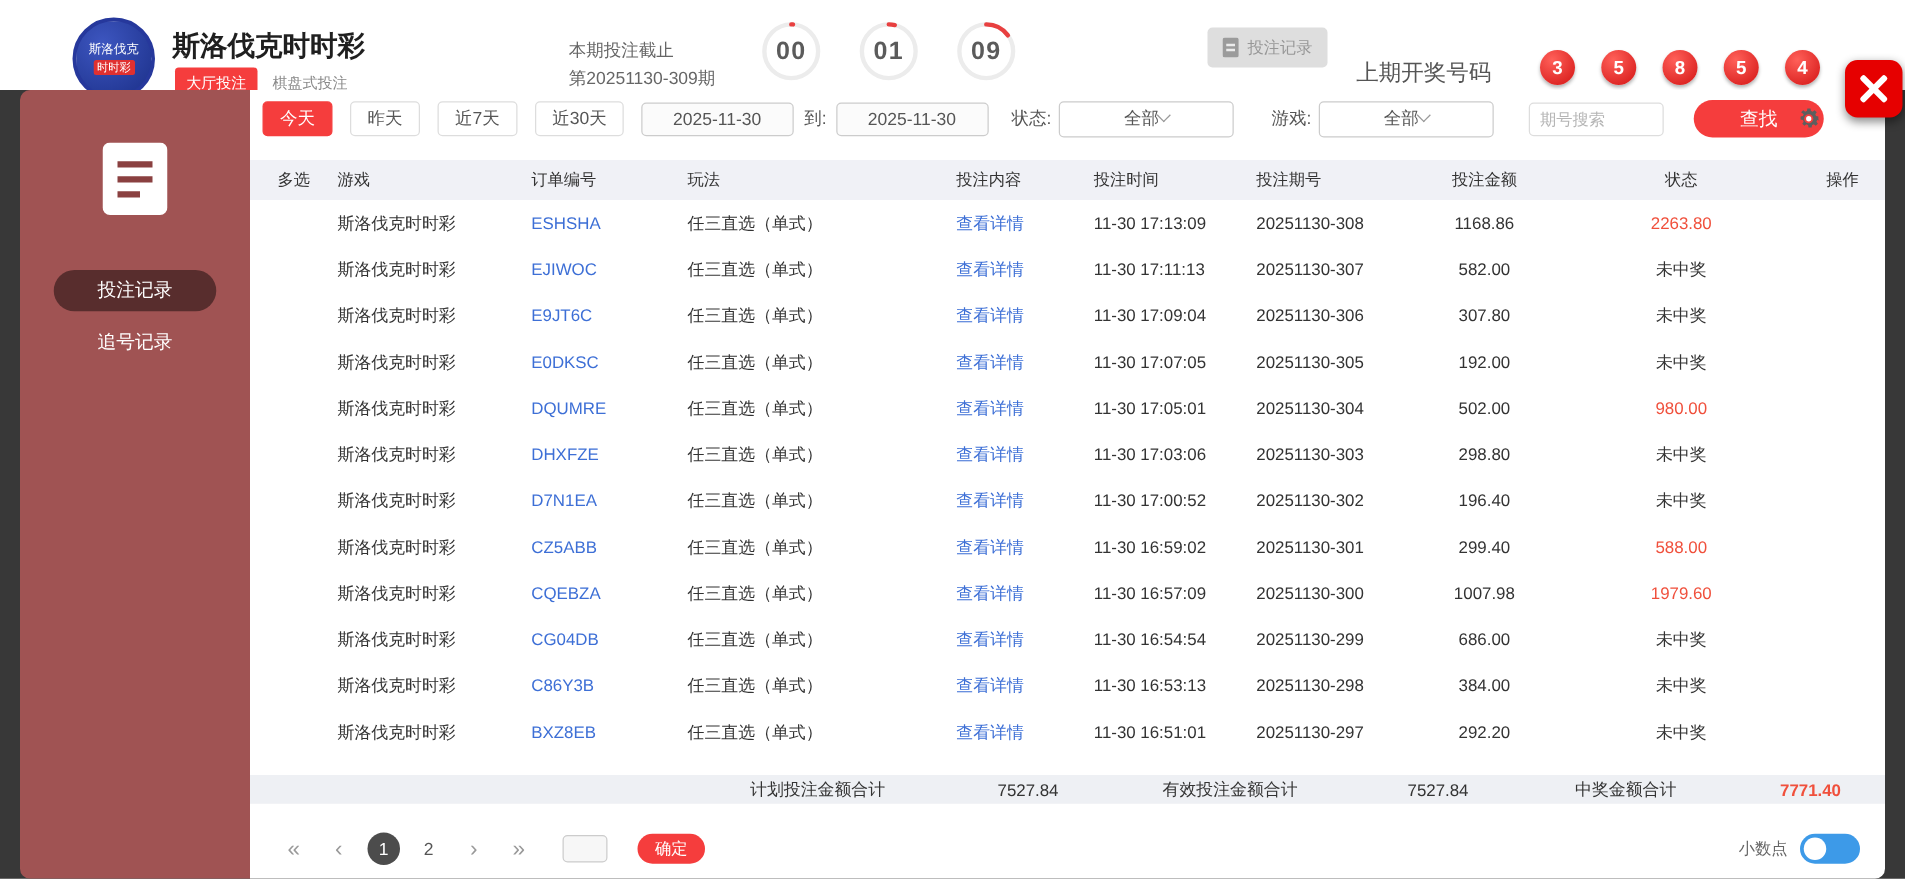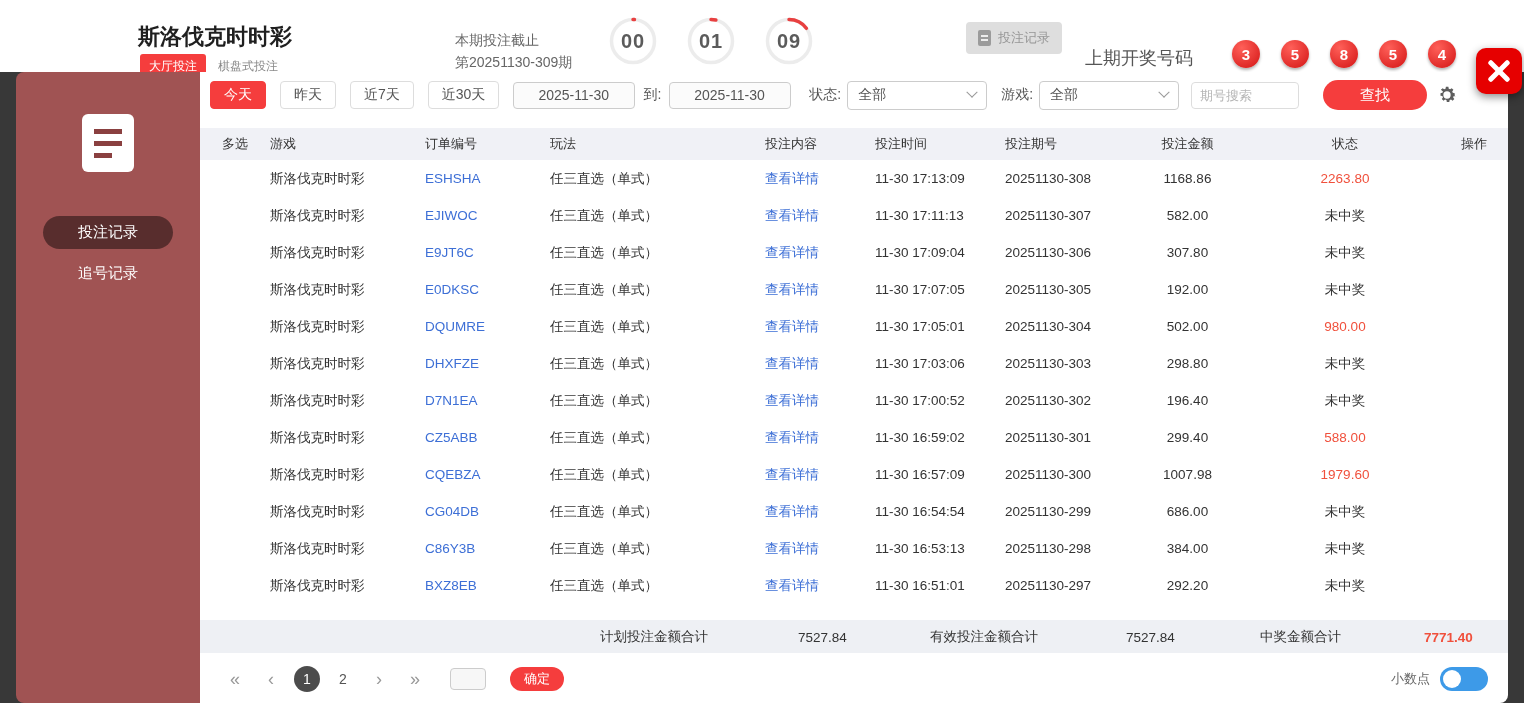--- a/index.html
+++ b/index.html
@@ -99,23 +99,23 @@
   }
   .qbtn.active { background:#f53d3d; border-color:#f53d3d; color:#ffffff; }
   .date-input {
     width:122px; height:27px; margin-right:8px; padding:0 24px;
     border:1px solid #ccc; border-radius:4px; background:#fbfbfb; color:#555; font-size:14px;
     font-family:"Liberation Sans","DejaVu Sans",sans-serif;
   }
   .to-label { margin-right:8px; }
   .flt-label { margin:0 6px 0 10px; }
   .sel {
-    width:140px; height:29px; margin-right:4px; padding:0 10px;
+    width:140px; height:29px; margin-right:20px; padding:0 10px;
     border:1px solid #ccc; border-radius:4px; background:#fff; color:#555; font-size:14px;
-    display:flex; align-items:center; justify-content:space-between; cursor:pointer;
+    display:flex; align-items:center; justify-content:center; cursor:pointer;
   }
   .chev { width:8px; height:8px; border-right:1.6px solid #999; border-bottom:1.6px solid #999; transform:rotate(45deg) translate(-2px,-2px); }
   .search-input {
     width:108px; height:27px; margin-left:8px; padding:0 8px;
     border:1px solid #ddd; border-radius:4px; background:#fff; color:#555; font-size:13px;
     font-family:"Liberation Sans","DejaVu Sans",sans-serif;
   }
   .search-input::placeholder { color:#b5b5b5; }
   .find-btn {
     margin-left:24px; width:104px; height:30px; border-radius:15px; border:none;
@@ -139,21 +139,21 @@
   .c-content { width:110px; padding-left:5px; }
   .c-time    { width:130px; padding-left:5px; }
   .c-period  { width:130px; padding-left:5px; }
   .c-amount  { width:120px; text-align:center; padding-right:5px; }
   .c-status  { width:190px; text-align:center; }
   .c-op      { flex:1; text-align:center; }
   .link { color:#3d6fd6; cursor:pointer; }
   .win  { color:#f0503c; }
 
   
-  .summary { position:absolute; left:0; right:0; top:548px; height:33px; background:#eef0f4; font-size:13.5px; color:#333; }
+  .summary { position:absolute; left:0; right:0; top:548px; height:23px; background:#eef0f4; font-size:13.5px; color:#333; }
   .summary span { position:absolute; top:50%; transform:translateY(-50%); }
   .s1-label { left:400px; }
   .s1-val   { left:598px; }
   .s2-label { left:730px; }
   .s2-val   { left:926px; }
   .s3-label { left:1060px; }
   .s3-val   { left:1224px; color:#f0503c; font-weight:bold; }
 
   
   .pager { position:absolute; left:0; right:0; top:590px; height:34px; display:flex; align-items:center; padding-left:22px; gap:10px; }
@@ -184,20 +184,24 @@
   .close-btn::before, .close-btn::after {
     content:""; position:absolute; left:50%; top:50%; width:28px; height:5px; border-radius:2px; background:#fff;
   }
   .close-btn::before { transform:translate(-50%,-50%) rotate(45deg); }
   .close-btn::after  { transform:translate(-50%,-50%) rotate(-45deg); }
 </style>
 </head>
 <body>
 
 <div class="top-header">
+  <div class="logo">
+    <span>斯洛伐克</span>
+    <span class="logo-line2">时时彩</span>
+  </div>
   <div class="app-title">斯洛伐克时时彩</div>
   <div class="tab-red">大厅投注</div>
   <div class="tab-gray">棋盘式投注</div>
 
   <div class="deadline-label">本期投注截止</div>
   <div class="deadline-period">第20251130-309期</div>
 
   <div class="countdown">
     <div class="cd-circle">
       <svg width="50" height="50" viewBox="0 0 50 50">

